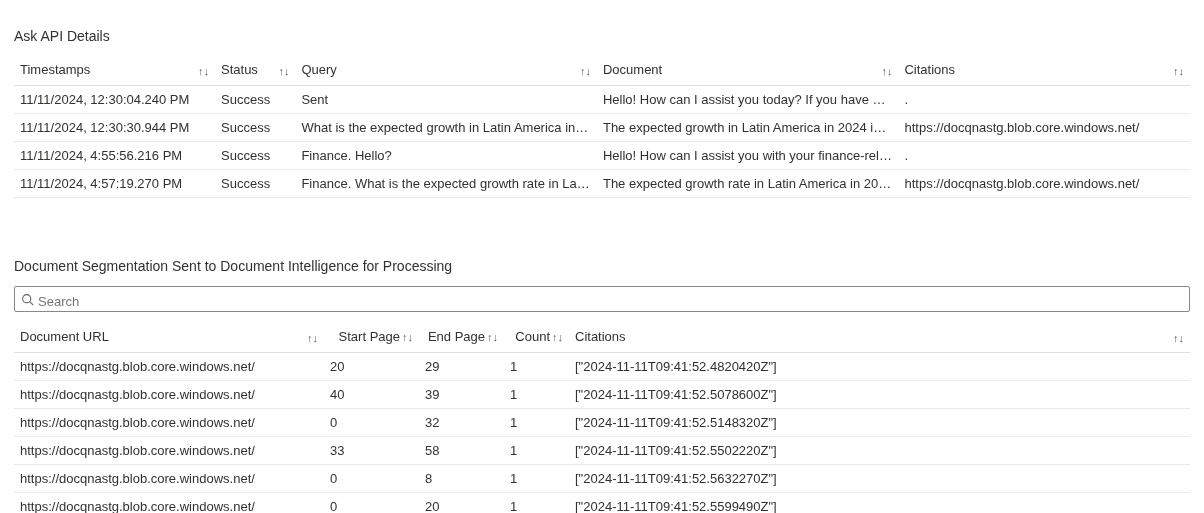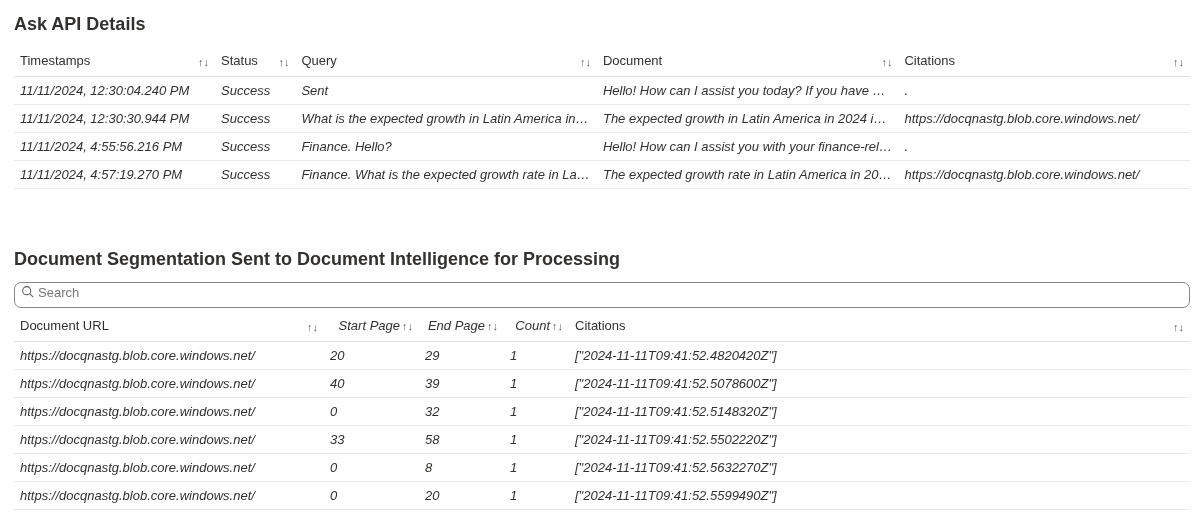--- a/index.html
+++ b/index.html
@@ -5,25 +5,25 @@
 * { box-sizing: border-box; margin: 0; padding: 0; }
 body {
   font-family: "Segoe UI", -apple-system, BlinkMacSystemFont, sans-serif;
   background: #ffffff;
   color: #323130;
   font-size: 13px;
   padding: 10px 14px;
   width: 1204px;
 }
 .section-title {
-  font-size: 18px;
-  font-weight: 700;
+  font-size: 14px;
+  font-weight: 400;
   color: #323130;
   margin-bottom: 12px;
-  margin-top: 4px;
+  margin-top: 18px;
 }
 .section-gap {
   margin-top: 60px;
 }
 table {
   width: 100%;
   border-collapse: collapse;
   table-layout: fixed;
 }
 thead th {
@@ -46,50 +46,48 @@
   cursor: pointer;
 }
 tbody td {
   padding: 6px 6px;
   border-bottom: 1px solid #edebe9;
   color: #323130;
   font-size: 13px;
   white-space: nowrap;
   overflow: hidden;
   text-overflow: ellipsis;
-  font-style: italic;
 }
 .num {
   padding-right: 14px;
 }
 .search-wrap {
   display: flex;
-  align-items: flex-start;
+  align-items: flex-end;
   border: 1px solid #8a8886;
-  border-radius: 7px;
+  border-radius: 2px;
   padding: 2px 6px;
-  margin-bottom: 4px;
+  margin-bottom: 11px;
   height: 26px;
 }
 .search-wrap .icon {
   color: #605e5c;
   margin-right: 4px;
   font-size: 13px;
 }
 .search-wrap input {
   border: none;
   outline: none;
   flex: 1;
   font-size: 13px;
   color: #605e5c;
   font-family: inherit;
 }
 thead th.num-head {
   text-align: right;
-  font-style: italic;
 }
 thead th.num-head .sort-icon {
   position: static;
   margin-left: 2px;
 }
 </style>
 </head>
 <body>
 
 <div class="section-title">Ask API Details</div>

